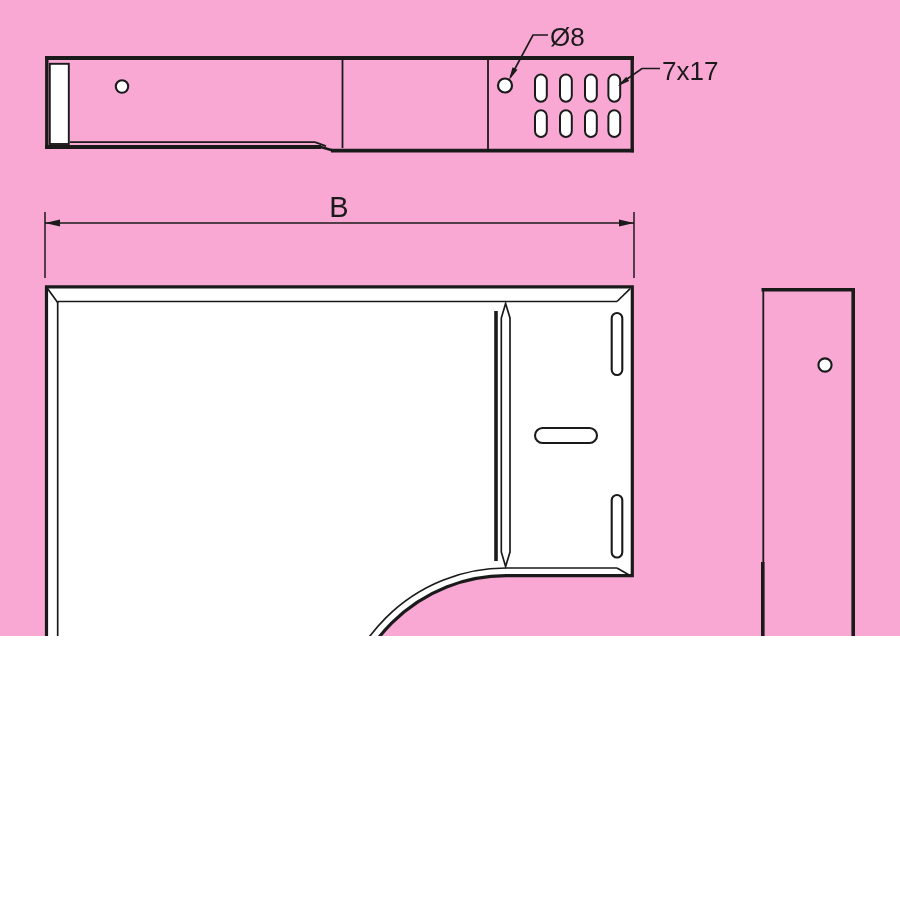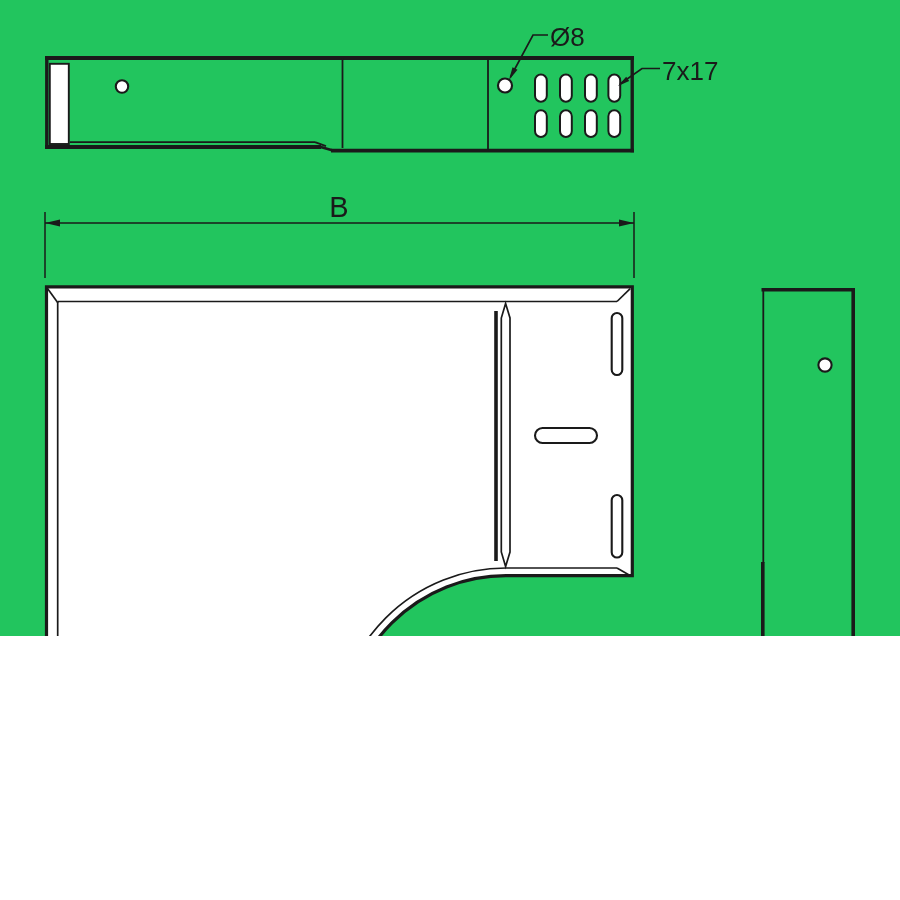--- a/index.html
+++ b/index.html
@@ -1,16 +1,16 @@
 <!DOCTYPE html>
 <html><head>
 <meta charset="utf-8">
 <style>
   html,body{margin:0;padding:0;background:#ffffff;}
-  .stage{position:relative;width:900px;height:636px;background:#22c55e;overflow:hidden;}
+  .stage{position:relative;width:900px;height:636px;background:#f9a8d4;overflow:hidden;}
   svg{position:absolute;left:0;top:0;}
   text{font-family:"Liberation Sans", sans-serif;fill:#1a1a1a;}
   .dim-text{font-size:29px;}
   .note-text{font-size:26px;}
 </style>
 </head>
 <body>
 
 <div class="stage">
 <svg width="900" height="900" viewBox="0 0 900 900">

